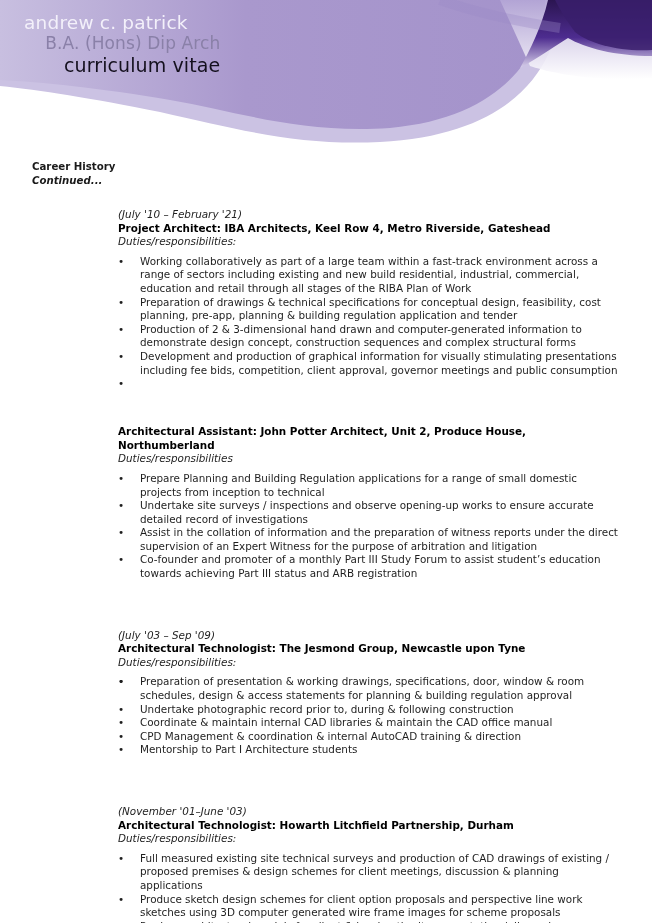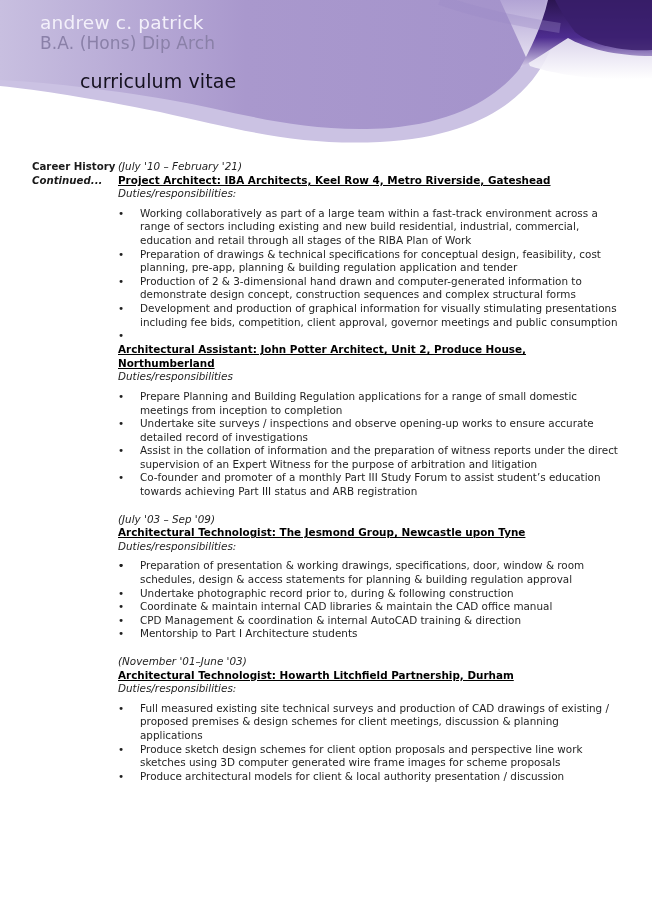--- a/index.html
+++ b/index.html
@@ -1,30 +1,30 @@
 <!DOCTYPE html>
 <html><head>
   <meta charset="utf-8">
   <style>
     html, body { margin: 0; padding: 0; background: #ffffff; }
     body { width: 652px; height: 923px; position: relative; overflow: hidden;
       font-family: "DejaVu Sans", sans-serif; color: #1a1a1a; }
     .header-art { position: absolute; left: 0; top: 0; width: 652px; height: 160px; z-index: 0; }
-    .title-block { position: absolute; left: 40px; top: 14px; z-index: 2; line-height: 1; }
+    .title-block { position: absolute; left: 24px; top: 14px; z-index: 2; line-height: 1; }
     .name { font-size: 18.5px; color: #f3f0fa; letter-spacing: 0.2px; margin-bottom: 2px; }
-    .quals { font-size: 17px; color: #8a80a8; letter-spacing: 0.1px; margin-bottom: 20px; }
+    .quals { font-size: 17px; color: #8a80a8; letter-spacing: 0.1px; margin-bottom: 4px; text-align: right; }
     .cvtitle { font-size: 19px; color: #14101e; letter-spacing: 0.1px; margin-left: 40px; }
 
     .side-label { position: absolute; left: 32px; top: 160px; font-size: 10.2px; font-weight: bold; line-height: 14px; z-index: 2; }
     .side-label .sub { font-style: italic; font-weight: bold; }
 
     .content { position: absolute; left: 118px; top: 160px; width: 500px; z-index: 2; font-size: 10.4px; line-height: 13.6px; }
-    .job { margin-bottom: 14px; }
+    .job { margin-bottom: 14px; margin-top: 48px; }
     .period { font-style: italic; color: #222; }
-    .role { font-weight: bold; color: #000; text-decoration: underline; }
+    .role { font-weight: bold; color: #000; }
     .duties { font-style: italic; color: #222; margin-bottom: 6px; }
     ul.bullets { list-style: none; margin: 0; padding: 0; }
     ul.bullets li { position: relative; padding-left: 22px; color: #1e1e1e; }
     ul.bullets li .dot { position: absolute; left: 0; top: 0; }
   </style>
 </head>
 <body>
 
 <svg class="header-art" viewBox="0 0 652 160" preserveAspectRatio="none">
   <defs>
@@ -80,21 +80,21 @@
       <li><span class="dot">•</span><span>Production of 2 &amp; 3-dimensional hand drawn and computer-generated information to demonstrate design concept, construction sequences and complex structural forms</span></li>
       <li><span class="dot">•</span><span>Development and production of graphical information for visually stimulating presentations including fee bids, competition, client approval, governor meetings and public consumption</span></li>
       <li><span class="dot">•</span></li>
     </ul>
   </div>
 
   <div class="job">
     <div class="role">Architectural Assistant: John Potter Architect, Unit 2, Produce House, Northumberland</div>
     <div class="duties">Duties/responsibilities</div>
     <ul class="bullets">
-      <li><span class="dot">•</span><span>Prepare Planning and Building Regulation applications for a range of small domestic meetings from inception to completion</span></li>
+      <li><span class="dot">•</span><span>Prepare Planning and Building Regulation applications for a range of small domestic projects from inception to technical</span></li>
       <li><span class="dot">•</span><span>Undertake site surveys / inspections and observe opening-up works to ensure accurate detailed record of investigations</span></li>
       <li><span class="dot">•</span><span>Assist in the collation of information and the preparation of witness reports under the direct supervision of an Expert Witness for the purpose of arbitration and litigation</span></li>
       <li><span class="dot">•</span><span>Co-founder and promoter of a monthly Part III Study Forum to assist student’s education towards achieving Part III status and ARB registration</span></li>
     </ul>
   </div>
 
   <div class="job">
     <div class="period">(July '03 – Sep '09)</div>
     <div class="role">Architectural Technologist: The Jesmond Group, Newcastle upon Tyne</div>
     <div class="duties">Duties/responsibilities:</div>

